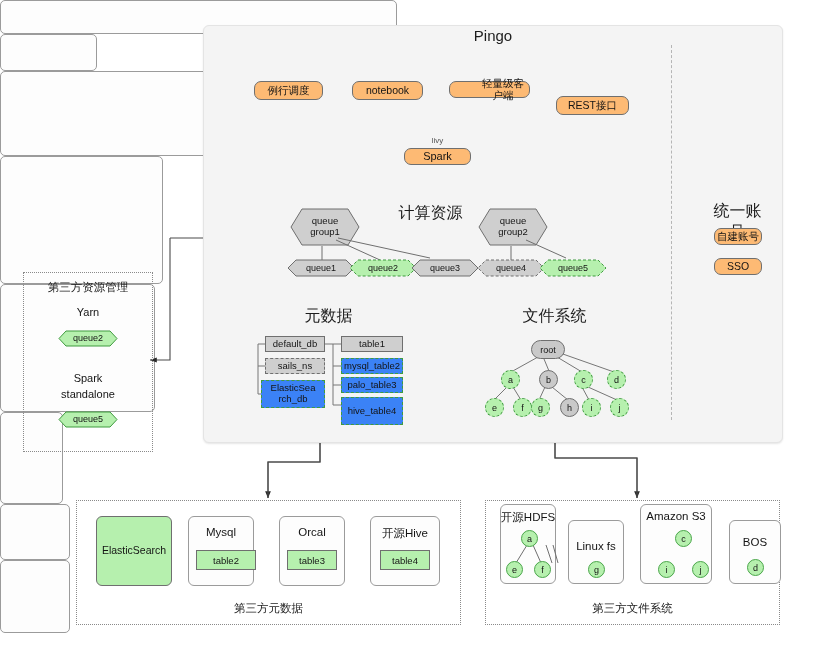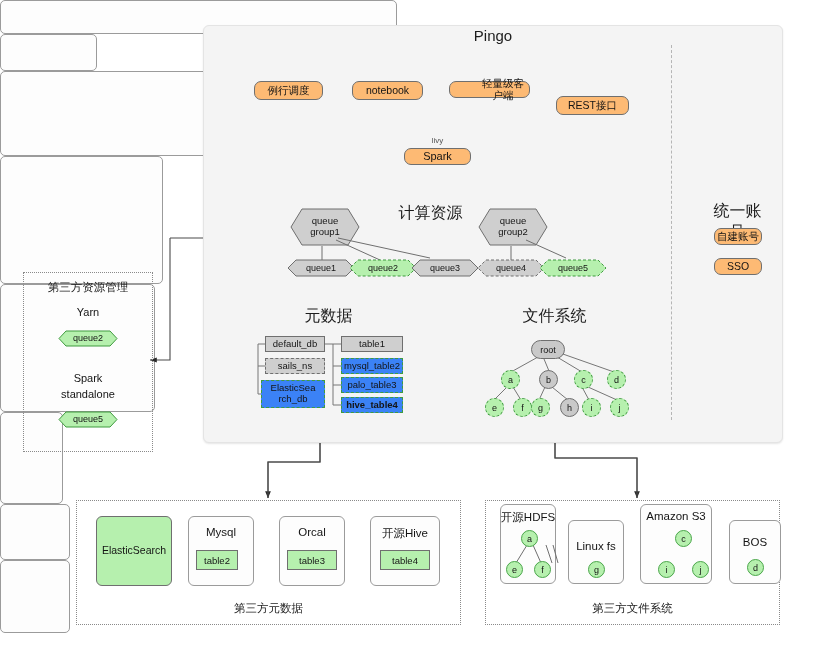--- a/index.html
+++ b/index.html
@@ -241,21 +241,21 @@
   </svg>
 
   <div class="mnode gray" style="left:265px;top:336px;width:60px;height:16px;">default_db</div>
   <div class="mnode gray-d" style="left:265px;top:358px;width:60px;height:16px;">sails_ns</div>
   <div class="mnode green-d" style="left:261px;top:380px;width:64px;height:28px;white-space:pre-line;">ElasticSea
 rch_db</div>
 
   <div class="mnode gray" style="left:341px;top:336px;width:62px;height:16px;">table1</div>
   <div class="mnode green-d" style="left:341px;top:358px;width:62px;height:16px;">mysql_table2</div>
   <div class="mnode green-d" style="left:341px;top:377px;width:62px;height:16px;">palo_table3</div>
-  <div class="mnode green-d" style="left:341px;top:397px;width:62px;height:16px;font-weight:bold;">hive_table4</div>
+  <div class="mnode green-d" style="left:341px;top:397px;width:62px;height:28px;">hive_table4</div>
 
   <div class="white-box" style="left:477px;top:296px;width:155px;height:128px;"></div>
   <div class="box-title" style="left:477px;width:155px;top:306px;">文件系统</div>
 
   <svg style="position:absolute;left:0;top:0;width:830px;height:660px;pointer-events:none;">
     <g stroke="#777" stroke-width="1" fill="none">
       <line x1="538" y1="357" x2="511" y2="372"></line>
       <line x1="544" y1="359" x2="549" y2="371"></line>
       <line x1="557" y1="357" x2="582" y2="372"></line>
       <line x1="560" y1="353" x2="614" y2="372"></line>
@@ -308,21 +308,21 @@
   </div>
 
   <div class="dotted-panel" style="position:absolute;left:76px;top:500px;width:385px;height:125px;"></div>
   <div class="dotted-title" style="left:76px;width:385px;top:601px;">第三方元数据</div>
 
   <div class="card filled-green" style="left:96px;top:516px;width:76px;height:70px;"></div>
   <div class="card-center" style="left:90px;width:88px;top:544px;font-size:10.5px;">ElasticSearch</div>
 
   <div class="card" style="left:188px;top:516px;width:66px;height:70px;"></div>
   <div class="card-title" style="left:188px;width:66px;top:526px;">Mysql</div>
-  <div class="tbl" style="left:196px;top:550px;width:42px;height:20px;">table2</div>
+  <div class="tbl" style="left:196px;top:550px;width:60px;height:20px;">table2</div>
 
   <div class="card" style="left:279px;top:516px;width:66px;height:70px;"></div>
   <div class="card-title" style="left:271px;width:82px;top:526px;">Orcal</div>
   <div class="tbl" style="left:287px;top:550px;width:50px;height:20px;">table3</div>
 
   <div class="card" style="left:370px;top:516px;width:70px;height:70px;"></div>
   <div class="card-title" style="left:370px;width:70px;top:526px;">开源Hive</div>
   <div class="tbl" style="left:380px;top:550px;width:50px;height:20px;">table4</div>
 
   <div class="dotted-panel" style="position:absolute;left:485px;top:500px;width:295px;height:125px;"></div>

